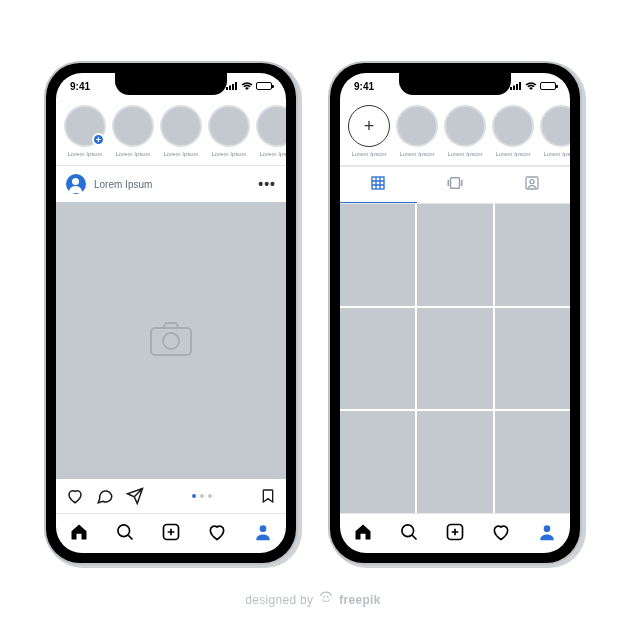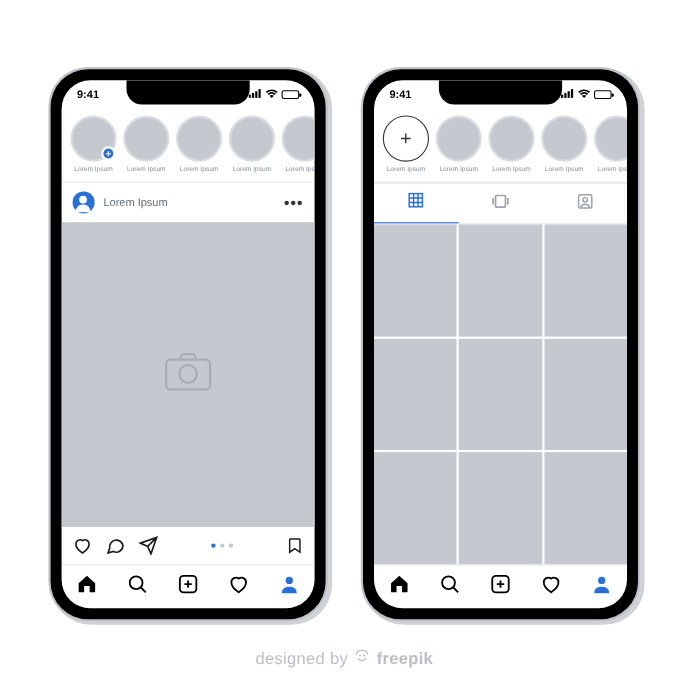--- a/index.html
+++ b/index.html
@@ -140,21 +140,21 @@
   }
   .profile-tab.active { color:#2a6fd6; border-bottom:1.5px solid #2a6fd6; margin-bottom:-1px;}
 
   .grid {
     flex:1; display:grid; grid-template-columns: repeat(3,1fr); grid-auto-rows: 1fr; gap:2px; background:#fff;
   }
   .grid-cell { background:#c4c9cf; }
 
   .credit {
     position:absolute; bottom:18px; left:0; right:0; text-align:center;
-    color:#b9bec5; font-size:15px; letter-spacing:0.3px;
+    color:#b9bec5; font-size:12px; letter-spacing:0.3px;
     display:flex; gap:6px; justify-content:center; align-items:center;
   }
   .credit svg { display:inline-block; }
 </style>
 </head>
 <body>
 
 <div class="phone">
   <div class="screen">
     <div class="notch"></div>

